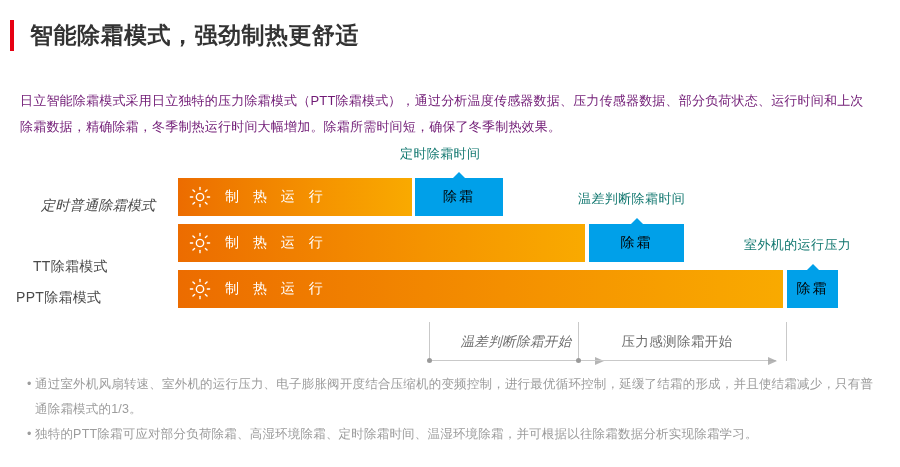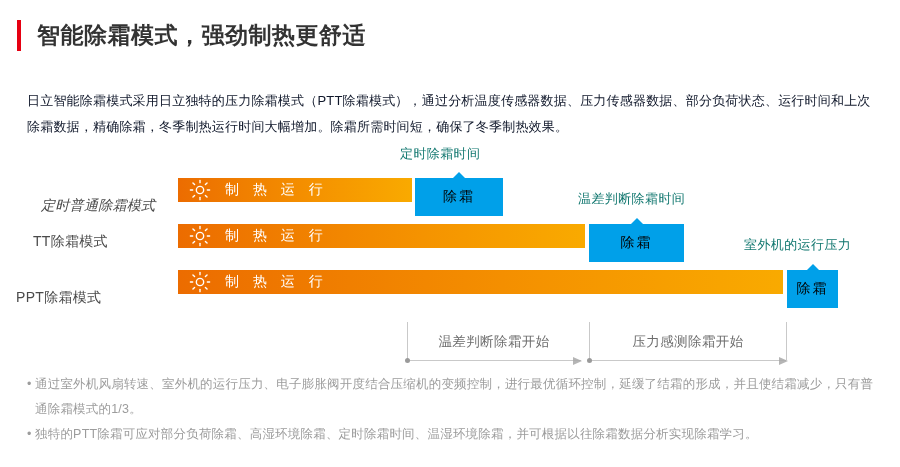--- a/index.html
+++ b/index.html
@@ -11,21 +11,21 @@
     height: 467px;
     background: #ffffff;
     font-family: "Liberation Sans", "DejaVu Sans", sans-serif;
     overflow: hidden;
     position: relative;
   }
 
   
   .heading-wrap {
     position: absolute;
-    left: 17px;
+    left: 10px;
     top: 20px;
     display: flex;
     align-items: center;
     justify-content: center;
   }
   .heading-accent {
     width: 4px;
     height: 31px;
     background: #e60012;
     margin-right: 16px;
@@ -35,26 +35,26 @@
     font-size: 23px;
     font-weight: bold;
     color: #333333;
     letter-spacing: 0.5px;
     white-space: nowrap;
   }
 
   
   .intro {
     position: absolute;
-    left: 27px;
+    left: 20px;
     top: 88px;
     width: 848px;
     font-size: 13px;
     line-height: 26px;
-    color: #0f172a;
+    color: #701a75;
     letter-spacing: 0.2px;
   }
 
   
   .chart {
     position: absolute;
     left: 0;
     top: 140px;
     width: 900px;
     height: 225px;
@@ -69,21 +69,21 @@
   }
 
   .bar-track {
     position: absolute;
     height: 38px;
   }
 
   .bar-heat {
     position: absolute;
     top: 0;
-    height: 24px;
+    height: 38px;
     background: linear-gradient(to right, #ec6c00 0%, #ef7b00 22%, #f59300 60%, #f9aa00 100%);
     display: flex;
     align-items: center;
     box-sizing: border-box;
     padding-left: 11px;
   }
   .bar-heat .sun {
     flex: 0 0 auto;
     width: 22px;
     height: 22px;
@@ -254,21 +254,21 @@
         </svg>
       </span>
       <span class="heat-text">制 热 运 行</span>
     </div>
     <div class="bar-defrost" style="left:415px; width:88px;">
       <span class="pointer"></span>
       <span class="defrost-text">除霜</span>
     </div>
   </div>
 
-  <div class="row-label" style="left:33px; top:93px;">TT除霜模式</div>
+  <div class="row-label" style="left:33px; top:118px;">TT除霜模式</div>
   <div class="callout" style="left:578px; top:50px;">温差判断除霜时间</div>
   <div class="bar-track" style="left:0px; top:84px; width:900px;">
     <div class="bar-heat" style="left:178px; width:407px;">
       <span class="sun">
         <svg width="22" height="22" viewBox="0 0 24 24" fill="none" stroke="#ffffff" stroke-width="1.5" stroke-linecap="round">
           <circle cx="12" cy="12" r="4"></circle>
           <line x1="12" y1="1.5" x2="12" y2="4"></line>
           <line x1="12" y1="20" x2="12" y2="22.5"></line>
           <line x1="1.5" y1="12" x2="4" y2="12"></line>
           <line x1="20" y1="12" x2="22.5" y2="12"></line>
@@ -305,28 +305,28 @@
       </span>
       <span class="heat-text">制 热 运 行</span>
     </div>
     <div class="bar-defrost" style="left:787px; width:51px;">
       <span class="pointer"></span>
       <span class="defrost-text">除霜</span>
     </div>
   </div>
 
   <div class="axis">
-    <div class="axis-seg" style="left:229px; width:174px;">
+    <div class="axis-seg" style="left:251px; width:174px;font-style:italic;">
       <span class="seg-line-v"></span>
       <span class="seg-line-h"></span>
       <span class="seg-dot"></span>
       <span class="seg-arrow"></span>
       <span class="seg-label">温差判断除霜开始</span>
     </div>
-    <div class="axis-seg" style="left:411px; width:198px;">
+    <div class="axis-seg" style="left:400px; width:198px;">
       <span class="seg-line-v"></span>
       <span class="seg-line-h"></span>
       <span class="seg-dot"></span>
       <span class="seg-arrow"></span>
       <span class="seg-label">压力感测除霜开始</span>
     </div>
     <span class="axis-end-v"></span>
   </div>
 </div>
 

